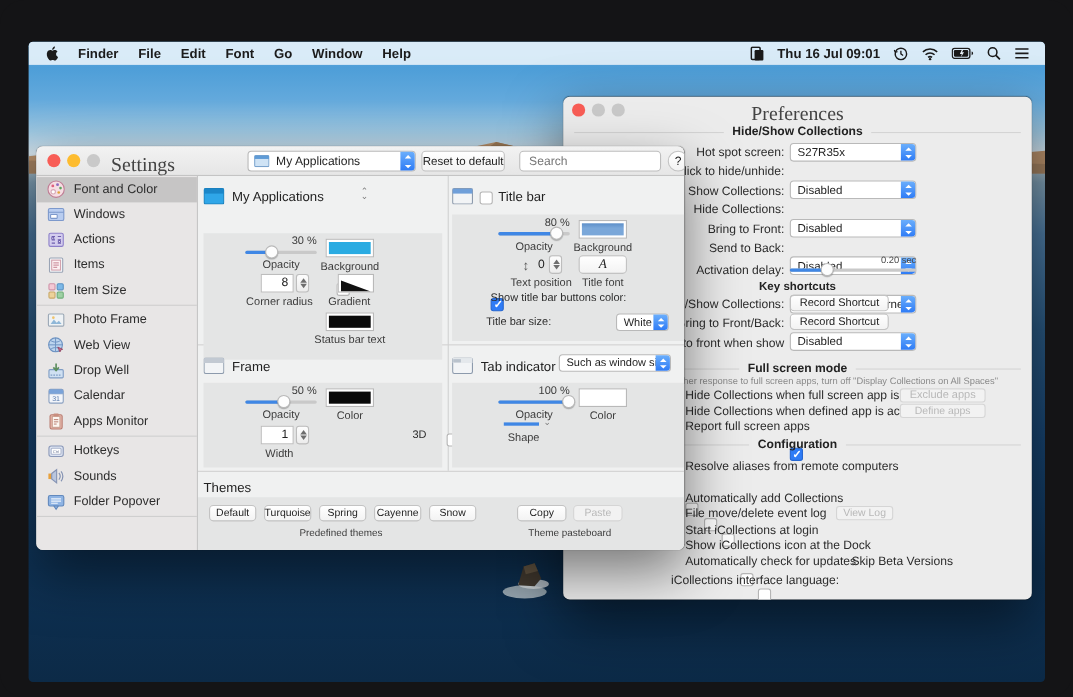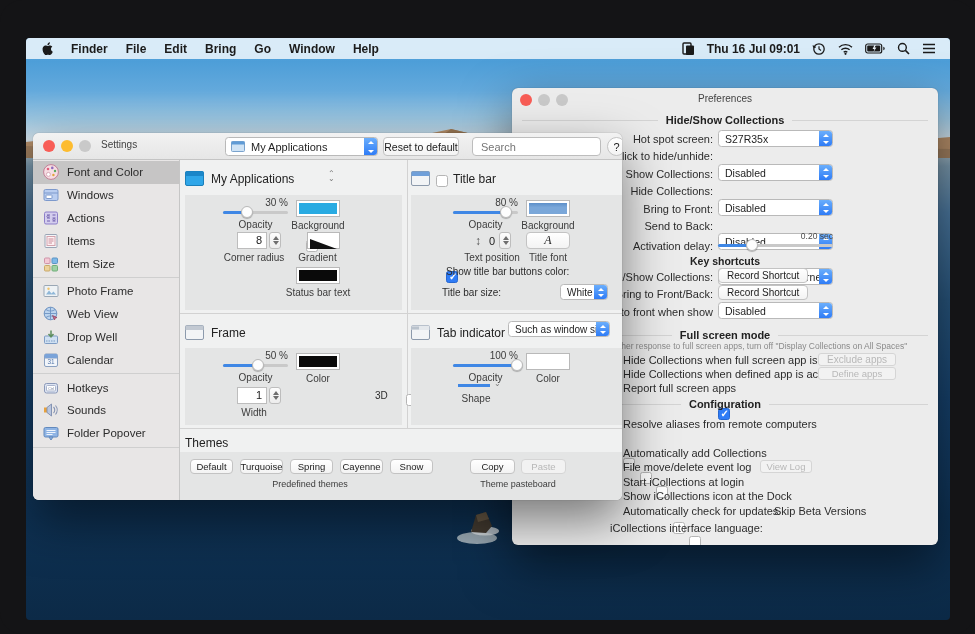--- a/index.html
+++ b/index.html
@@ -31,21 +31,21 @@
     box-shadow:0 20px 50px rgba(0,0,0,.5), 0 0 1px rgba(0,0,0,.45); }
   .tl { width:12px; height:12px; border-radius:50%; display:inline-block; }
   .tl.red{ background:#f85d56; } .tl.yel{ background:#fdbc2f; }
   .tl.gry{ background:#c9c9c9; }
 
   
   #settings { left:7px; top:95px; width:589px; height:367px; background:#f0f1f1; z-index:10; }
   #settings .titlebar { position:absolute; left:0; top:0; width:100%; height:27px;
     background:linear-gradient(#f2f2f2,#e6e6e6); border-bottom:1px solid #c4c4c4; }
   #settings .titlebar .tl { position:absolute; top:7px; }
-  .wtitle { font-size:10px; color:#434343; }
+  .wtitle { font-size:18px; color:#434343;font-family:Liberation Serif, serif; }
   .sidebar { position:absolute; left:0; top:27px; width:147px; bottom:0;
     background:#e8e6e6; border-right:1px solid #c6c6c6; padding-top:1px; }
   .sb-item { height:22.8px; display:flex; align-items:center; gap:7px;
     padding-left:9px; font-size:11.5px; color:#2c2c2c; }
   .sb-item.sel { background:#c6c5c5; }
   .sb-sep { height:1px; background:#cfcfcf; margin:2px 0; }
   .content { position:absolute; left:147px; top:27px; right:0; bottom:0; background:#f0f1f1; }
 
   .panel { position:absolute; background:#e4e5e5; }
   .hline { position:absolute; height:1px; background:#d2d2d2; left:0; right:0; }
@@ -130,21 +130,21 @@
   <div class="menubar">
     <div class="mleft">
       <span class="sicon">
         <svg width="13" height="15" viewBox="0 0 14 16">
               <path fill="#1b1b1b" d="M11.8 8.6c0-1.7 1.4-2.5 1.4-2.5-.8-1.1-2-1.3-2.4-1.3-1-.1-2 .6-2.5.6-.5 0-1.3-.6-2.2-.6-1.1 0-2.2.7-2.8 1.7-1.2 2.1-.3 5.2.9 6.9.6.8 1.2 1.7 2.1 1.7.8 0 1.2-.5 2.2-.5s1.3.5 2.2.5c.9 0 1.5-.8 2.1-1.6.7-1 .9-1.9.9-2 0 0-1.9-.7-1.9-2.9zM10 3.5c.5-.6.8-1.4.7-2.2-.7 0-1.5.5-2 1.1-.4.5-.8 1.3-.7 2.1.8.1 1.5-.4 2-1z"></path>
             </svg>
       </span>
       <span class="mi bold">Finder</span>
       <span class="mi">File</span>
       <span class="mi">Edit</span>
-      <span class="mi">Bring</span>
+      <span class="mi">Font</span>
       <span class="mi">Go</span>
       <span class="mi">Window</span>
       <span class="mi">Help</span>
     </div>
     <div class="mright">
       <span class="sicon">
         <svg width="13" height="14" viewBox="0 0 13 14">
               <rect x="1" y="1" width="8" height="11" rx="1" fill="none" stroke="#1b1b1b" stroke-width="1.4"></rect>
               <rect x="4" y="3.5" width="8" height="9.5" rx="1" fill="#1b1b1b"></rect>
             </svg>
@@ -415,20 +415,29 @@
       </div>
       <div class="sb-item">
         <svg width="18" height="18" viewBox="0 0 18 18">
               <rect x="2.5" y="3" width="13" height="12.5" rx="1.5" fill="#f2f5fa" stroke="#8aa0c0"></rect>
               <path d="M2.5 7h13" stroke="#8aa0c0"></path>
               <rect x="2.5" y="3" width="13" height="4" rx="1.5" fill="#7aa3d9"></rect>
               <text x="9" y="13.4" font-size="6.4" text-anchor="middle" fill="#5577aa" font-family="Liberation Sans">31</text>
             </svg>
         <span>Calendar</span>
       </div>
+      <div class="sb-item">
+        <svg width="18" height="18" viewBox="0 0 18 18">
+              <rect x="3.5" y="3" width="11" height="13" rx="1.5" fill="#e8b7ad" stroke="#b97d70"></rect>
+              <rect x="5.5" y="4.5" width="7" height="10" fill="#fdf7f2" stroke="#c9a08f"></rect>
+              <rect x="6.5" y="2" width="5" height="2.5" rx="1" fill="#c98d7e"></rect>
+              <path d="M7 7.5h4M7 9.5h4M7 11.5h2.5" stroke="#b97d70" stroke-width="0.9"></path>
+            </svg>
+        <span>Apps Monitor</span>
+      </div>
       <div class="sb-sep"></div>
       <div class="sb-item">
         <svg width="18" height="18" viewBox="0 0 18 18">
               <rect x="2.5" y="4.5" width="13" height="9.5" rx="2" fill="#dde4f2" stroke="#8a98b8"></rect>
               <rect x="4.5" y="6.5" width="9" height="5.5" rx="1" fill="#fff" stroke="#aab4cc"></rect>
               <text x="9" y="10.6" font-size="3.6" text-anchor="middle" fill="#6a7694" font-family="Liberation Sans">Ctrl</text>
             </svg>
         <span>Hotkeys</span>
       </div>
       <div class="sb-item">
@@ -465,21 +474,21 @@
 
       
       <svg class="abs" style="left:231px;top:11px" width="19" height="15" viewBox="0 0 19 15">
             <rect x="0.5" y="0.5" width="18" height="14" rx="1.5" fill="#f2f4f6" stroke="#8c9aac"></rect>
             <rect x="0.5" y="0.5" width="18" height="4.5" fill="#6f9fd9"></rect>
           </svg>
       <span class="cb abs" style="left:256px;top:13px"></span>
       <span class="sec-title abs" style="left:273px;top:12px">Title bar</span>
 
       
-      <div class="panel" style="left:5px;top:35px;width:217px;height:115px">
+      <div class="panel" style="left:5px;top:52px;width:217px;height:115px">
         <div class="pct abs" style="left:38px;top:2px;width:65px">30 %</div>
         <div class="slider abs" style="left:38px;top:10px;width:65px">
           <span class="sl-track">
                 <span class="sl-fill" style="width:30%"></span>
               </span>
               <span class="sl-knob" style="left:27%"></span>
         </div>
         <div class="lbl abs" style="left:38px;top:24px;width:65px">Opacity</div>
         <div class="well abs" style="left:111px;top:5px;width:44px;height:17px">
               <div class="inner" style="background:#29abe2"></div>

